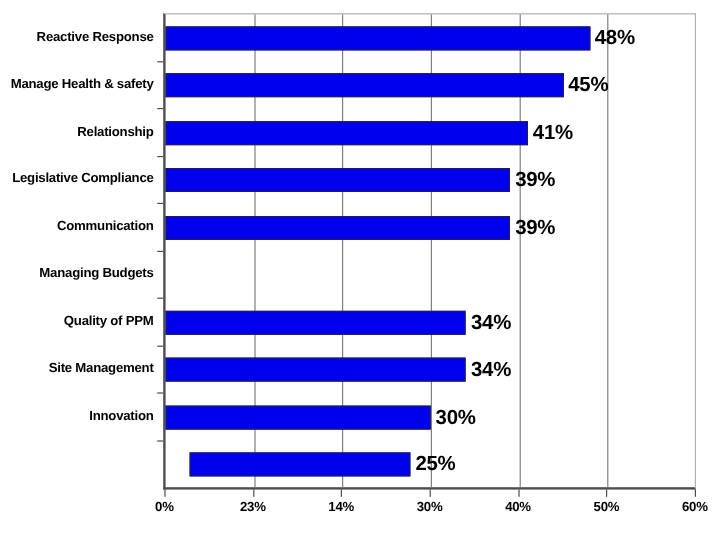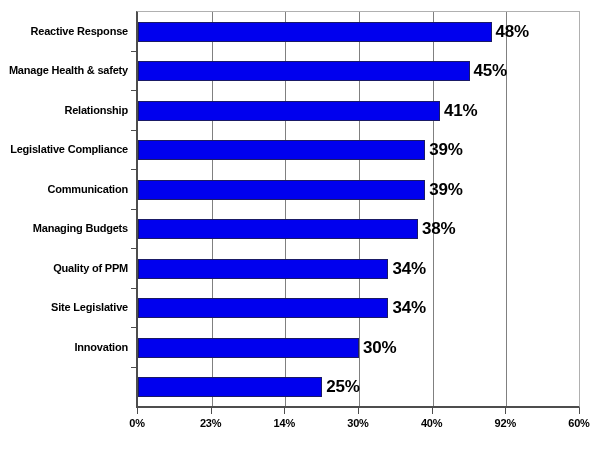--- a/index.html
+++ b/index.html
@@ -144,21 +144,21 @@
       <div class="cat-label" style="top: 98.75px;">Relationship</div>
       <div class="y-tick" style="top: 79px;"></div>
       <div class="cat-label" style="top: 138.25px; margin-left: 28px;">Legislative Compliance</div>
       <div class="y-tick" style="top: 118.5px;"></div>
       <div class="cat-label" style="top: 177.75px;">Communication</div>
       <div class="y-tick" style="top: 158px;"></div>
       <div class="cat-label" style="top: 217.25px; padding-left: 12px;">Managing Budgets</div>
       <div class="y-tick" style="top: 197.5px;"></div>
       <div class="cat-label" style="top: 256.75px;">Quality of PPM</div>
       <div class="y-tick" style="top: 237px;"></div>
-      <div class="cat-label" style="top: 296.25px;">Site Legislative</div>
+      <div class="cat-label" style="top: 296.25px;">Site Management</div>
       <div class="y-tick" style="top: 276.5px;"></div>
       <div class="cat-label" style="top: 335.75px;">Innovation</div>
       <div class="y-tick" style="top: 316px;"></div>
       <div class="y-tick" style="top: 355.5px;"></div>
     </div>
 
   <div id="plot-area">
       <div class="gridline" style="left: 73.6667px;"></div>
       <div class="gridline" style="left: 147.333px;"></div>
       <div class="gridline" style="left: 221px;"></div>
@@ -177,52 +177,48 @@
         <span class="bar-value" style="left: 306.033px;">41%</span>
       </div>
       <div class="bar-row" style="top: 128.25px; width: 442px;">
         <div class="bar" title="Legislative Compliance 39%" style="width: 287.3px; background: rgb(0, 0, 238); border-color: rgb(26, 26, 102);"></div>
         <span class="bar-value" style="left: 291.3px;">39%</span>
       </div>
       <div class="bar-row" style="top: 167.75px; width: 442px;">
         <div class="bar" title="Communication 39%" style="width: 287.3px; background: rgb(0, 0, 238); border-color: rgb(26, 26, 102);"></div>
         <span class="bar-value" style="left: 291.3px;">39%</span>
       </div>
-      <div class="bar-row" style="top: 207.25px; width: 442px;">
-        <div class="bar" title="Managing Budgets 38%" style="width: 279.933px; background: rgb(0, 0, 238); border-color: rgb(26, 26, 102);"></div>
-        <span class="bar-value" style="left: 283.933px;">38%</span>
-      </div>
       <div class="bar-row" style="top: 246.75px; width: 442px;">
         <div class="bar" title="Quality of PPM 34%" style="width: 250.467px; background: rgb(0, 0, 238); border-color: rgb(26, 26, 102);"></div>
         <span class="bar-value" style="left: 254.467px;">34%</span>
       </div>
       <div class="bar-row" style="top: 286.25px; width: 442px;">
         <div class="bar" title="Site Management 34%" style="width: 250.467px; background: rgb(0, 0, 238); border-color: rgb(26, 26, 102);"></div>
         <span class="bar-value" style="left: 254.467px;">34%</span>
       </div>
       <div class="bar-row" style="top: 325.75px; width: 442px;">
         <div class="bar" title="Innovation 30%" style="width: 221px; background: rgb(0, 0, 238); border-color: rgb(26, 26, 102);"></div>
         <span class="bar-value" style="left: 225px;">30%</span>
       </div>
-      <div class="bar-row" style="top: 365.25px; width: 442px;">
+      <div class="bar-row" style="top: 365.25px; width: 442px; margin-left: 20px;">
         <div class="bar" title="Overall satisfaction 25%" style="width: 184.167px; background: rgb(0, 0, 238); border-color: rgb(26, 26, 102);"></div>
         <span class="bar-value" style="left: 188.167px;">25%</span>
       </div>
     </div>
 
   <div id="x-axis">
       <div class="x-tick" style="left: 1px;"></div>
       <div class="x-tick-label" style="left: 1px;">0%</div>
       <div class="x-tick" style="left: 74.6667px;"></div>
       <div class="x-tick-label" style="left: 74.6667px;">23%</div>
       <div class="x-tick" style="left: 148.333px;"></div>
       <div class="x-tick-label" style="left: 148.333px;">14%</div>
       <div class="x-tick" style="left: 222px;"></div>
       <div class="x-tick-label" style="left: 222px;">30%</div>
       <div class="x-tick" style="left: 295.667px;"></div>
       <div class="x-tick-label" style="left: 295.667px;">40%</div>
       <div class="x-tick" style="left: 369.333px;"></div>
-      <div class="x-tick-label" style="left: 369.333px;">92%</div>
+      <div class="x-tick-label" style="left: 369.333px;">50%</div>
       <div class="x-tick" style="left: 443px;"></div>
       <div class="x-tick-label" style="left: 443px;">60%</div>
     </div>
 
 </div>
 
 </body></html>

